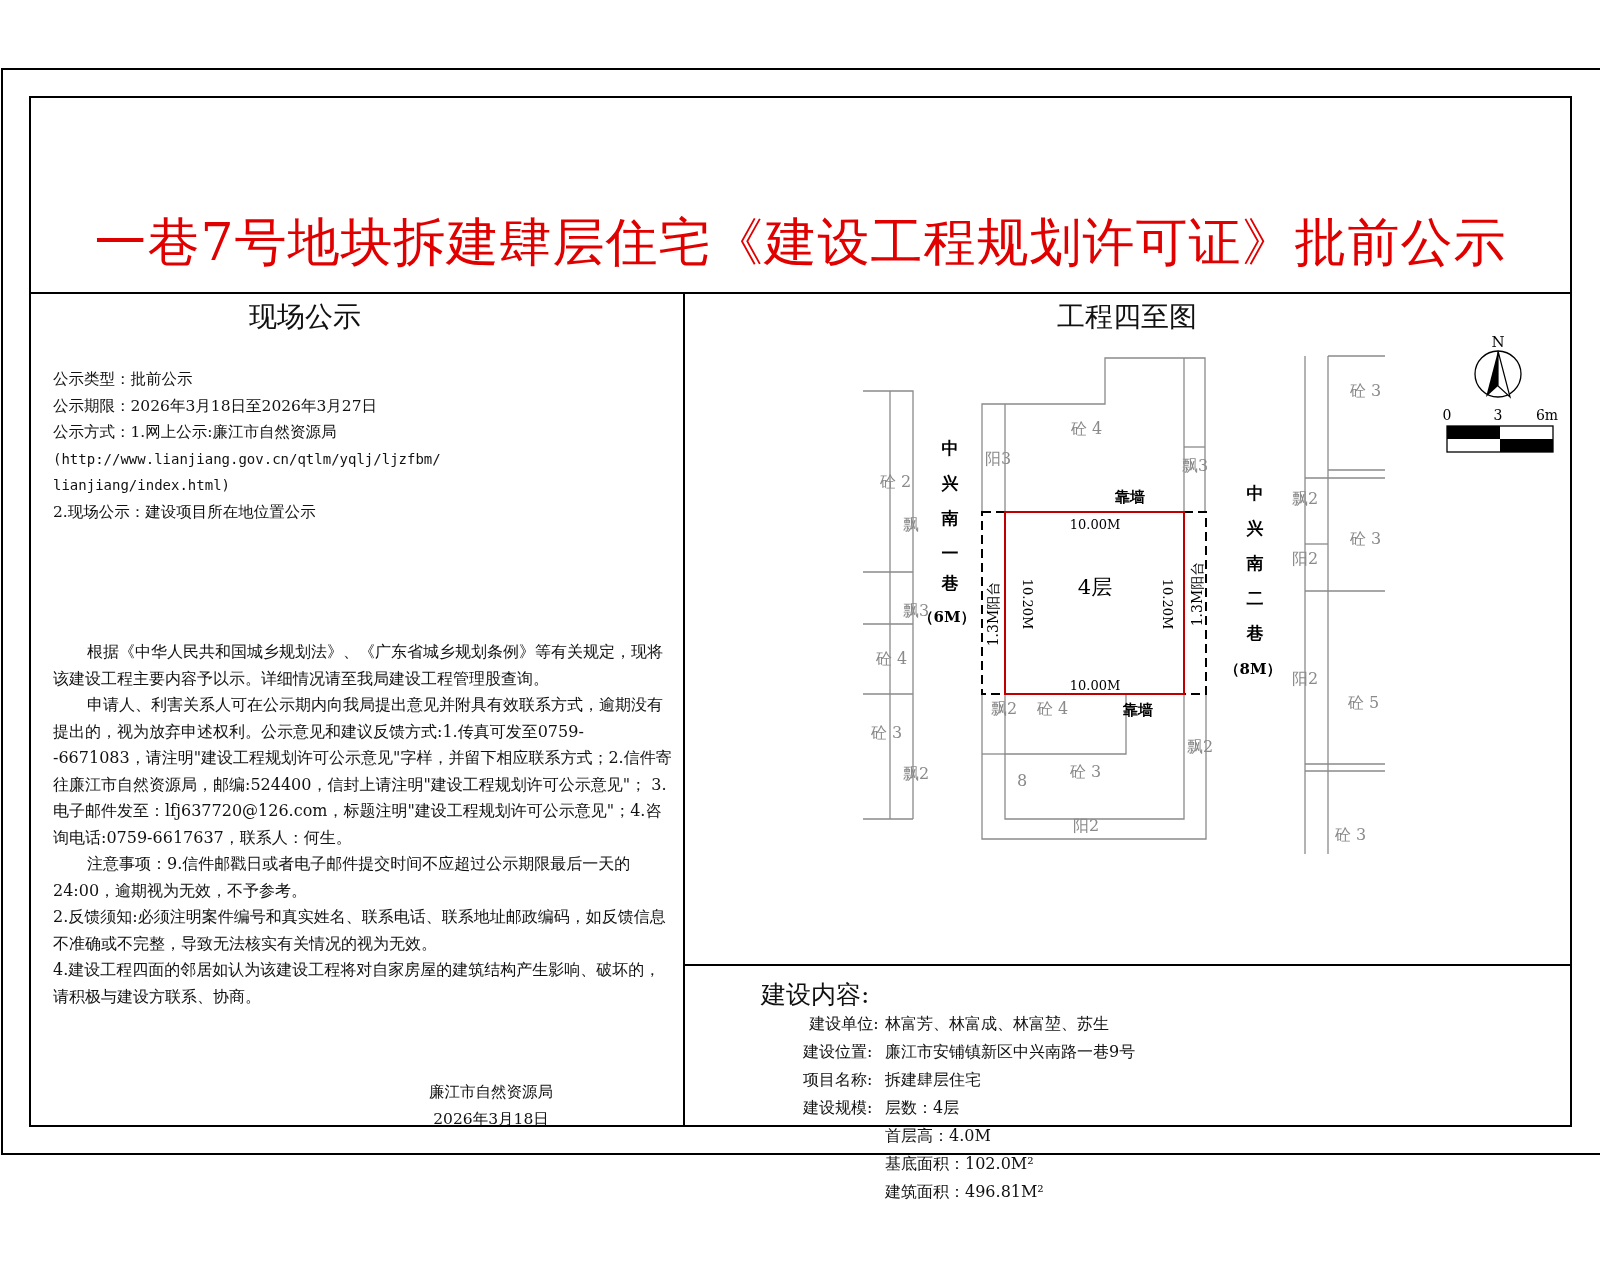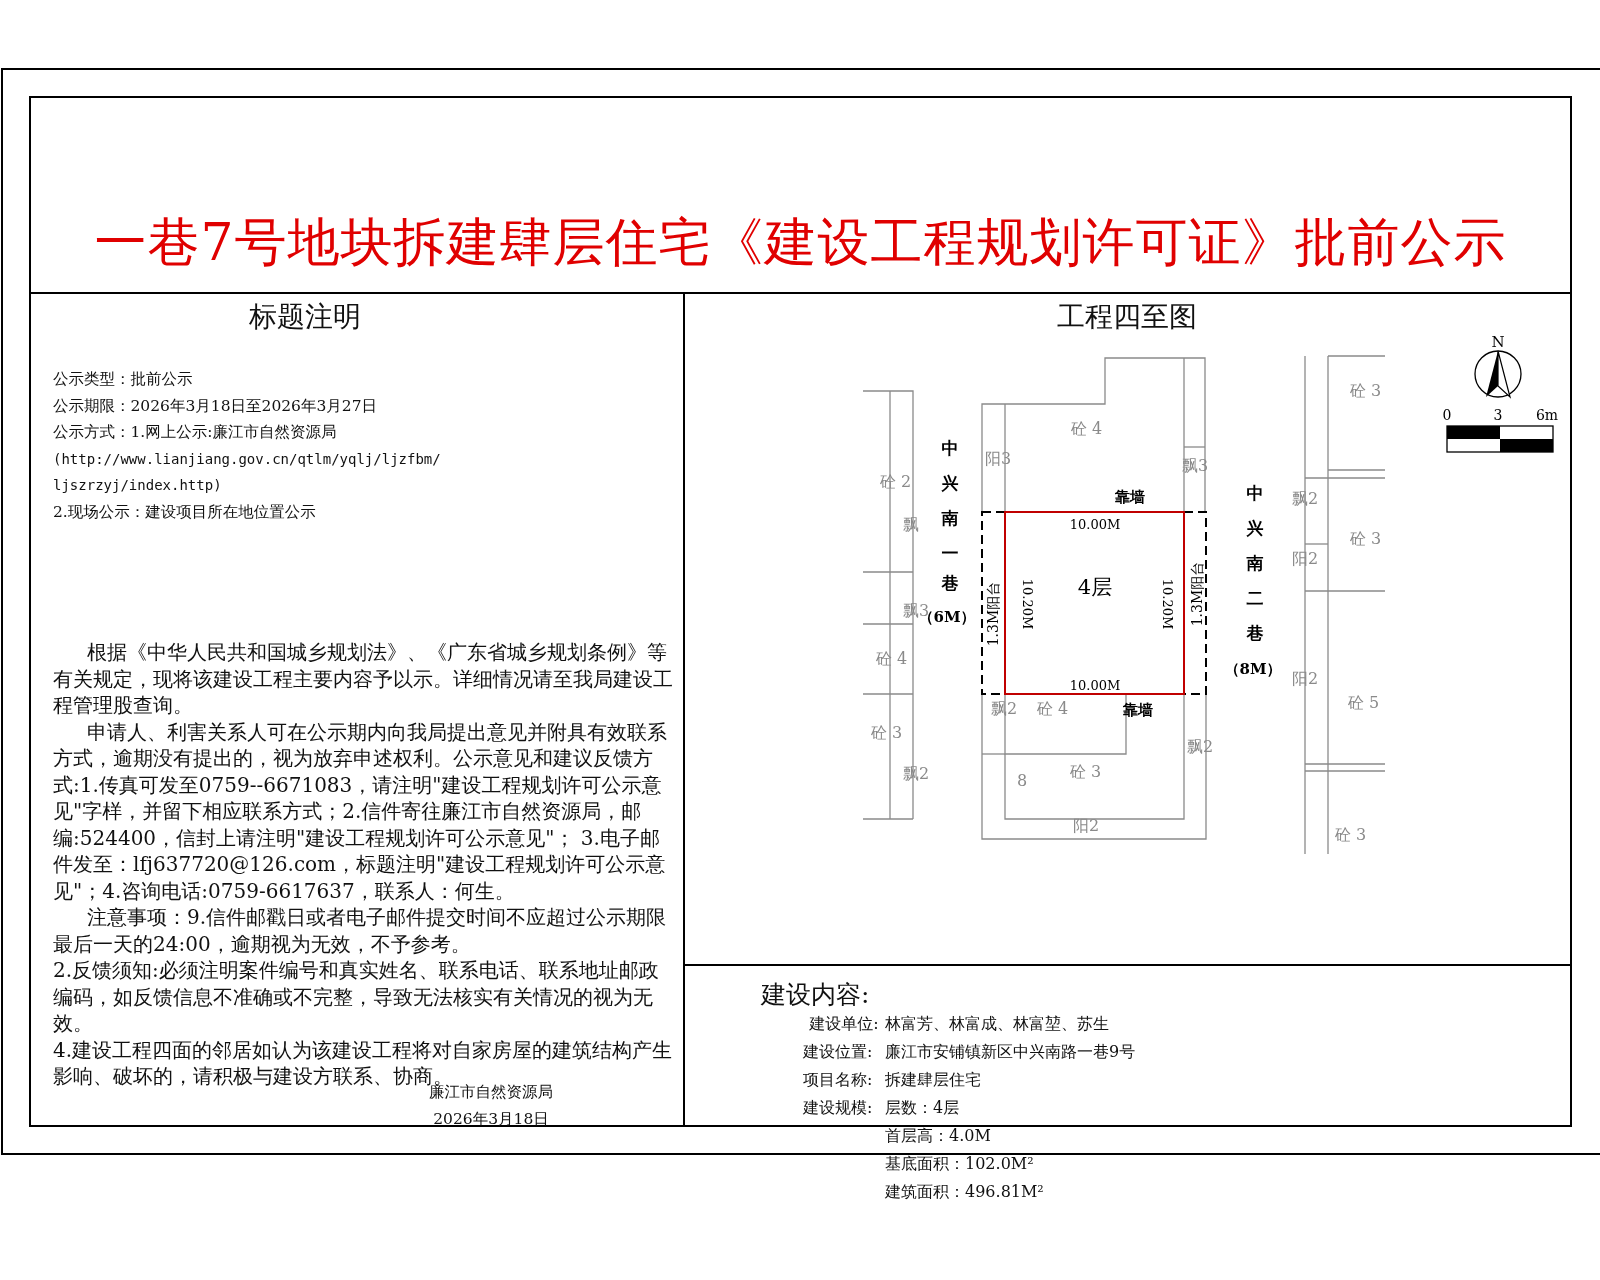--- a/index.html
+++ b/index.html
@@ -14,21 +14,21 @@
   .title-line { position:absolute; left:0; width:100%; text-align:center;
                 color:#e00000; font-size:52px; letter-spacing:1px; white-space:nowrap;
                 font-family:"DejaVu Serif", serif; }
   .title-line.l1 { top:32px; }
   .title-line.l2 { top:110px; }
   .left-col { position:absolute; left:0; top:196px; width:654px; height:833px;
               border-right:2px solid #000; box-sizing:border-box; }
   .right-col { position:absolute; left:654px; top:196px; width:885px; height:833px; }
   .sec-title { position:absolute; font-size:28px; white-space:nowrap; }
   .info { position:absolute; left:22px; font-size:15.5px; line-height:26.5px; white-space:nowrap; }
-  .para { position:absolute; left:22px; width:620px; font-size:20px; line-height:26.5px; }
+  .para { position:absolute; left:22px; width:620px; font-size:16px; line-height:26.5px; }
   .para p { margin:0; }
   .indent { text-indent:34px; }
   .sign { position:absolute; left:350px; width:220px; text-align:center; font-size:15.5px; line-height:27px;margin-top:48px; }
   .map { position:absolute; left:0; top:0; width:885px; height:672px;
          border-bottom:2px solid #000; box-sizing:border-box; }
   .content { position:absolute; left:0; top:672px; width:885px; height:161px; }
   .ct-title { position:absolute; left:76px; top:12px; font-size:25px; }
   .ct-row { position:absolute; font-size:16px; white-space:nowrap; }
   .ct-label { display:inline-block; width:82px; }
   svg text { font-family:"DejaVu Serif", serif; }
@@ -38,27 +38,27 @@
 
 <div class="outer"></div>
 
 <div class="inner">
 
   <div class="title-band">
     <div class="title-line l2">一巷7号地块拆建肆层住宅《建设工程规划许可证》批前公示</div>
   </div>
 
   <div class="left-col">
-    <div class="sec-title" style="left:218px; top:4px;">标题注明</div>
+    <div class="sec-title" style="left:218px; top:4px;">现场公示</div>
 
     <div class="info" style="top:72px;">公示类型：批前公示</div>
     <div class="info" style="top:98.5px;">公示期限：2026年3月18日至2026年3月27日</div>
     <div class="info" style="top:125px;">公示方式：1.网上公示:廉江市自然资源局</div>
     <div class="info" style="top:151.5px; font-family:'DejaVu Sans Mono', monospace; font-size:14px;">(http://www.lianjiang.gov.cn/qtlm/yqlj/ljzfbm/</div>
-    <div class="info" style="top:178px; font-family:'DejaVu Sans Mono', monospace; font-size:14px;"> ljszrzyj/index.http)</div>
+    <div class="info" style="top:178px; font-family:'DejaVu Sans Mono', monospace; font-size:14px;"> lianjiang/index.html)</div>
     <div class="info" style="top:204.5px;">2.现场公示：建设项目所在地位置公示</div>
 
     <div class="para" style="top:345px;">
       <p class="indent">根据《中华人民共和国城乡规划法》、《广东省城乡规划条例》等有关规定，现将该建设工程主要内容予以示。详细情况请至我局建设工程管理股查询。</p>
       <p class="indent">申请人、利害关系人可在公示期内向我局提出意见并附具有效联系方式，逾期没有提出的，视为放弃申述权利。公示意见和建议反馈方式:1.传真可发至0759--6671083，请注明"建设工程规划许可公示意见"字样，并留下相应联系方式；2.信件寄往廉江市自然资源局，邮编:524400，信封上请注明"建设工程规划许可公示意见"； 3.电子邮件发至：lfj637720@126.com，标题注明"建设工程规划许可公示意见"；4.咨询电话:0759-6617637，联系人：何生。</p>
       <p class="indent">注意事项：9.信件邮戳日或者电子邮件提交时间不应超过公示期限最后一天的24:00，逾期视为无效，不予参考。</p>
       <p>2.反馈须知:必须注明案件编号和真实姓名、联系电话、联系地址邮政编码，如反馈信息不准确或不完整，导致无法核实有关情况的视为无效。</p>
       <p>4.建设工程四面的邻居如认为该建设工程将对自家房屋的建筑结构产生影响、破坏的，请积极与建设方联系、协商。</p>
     </div>
 

